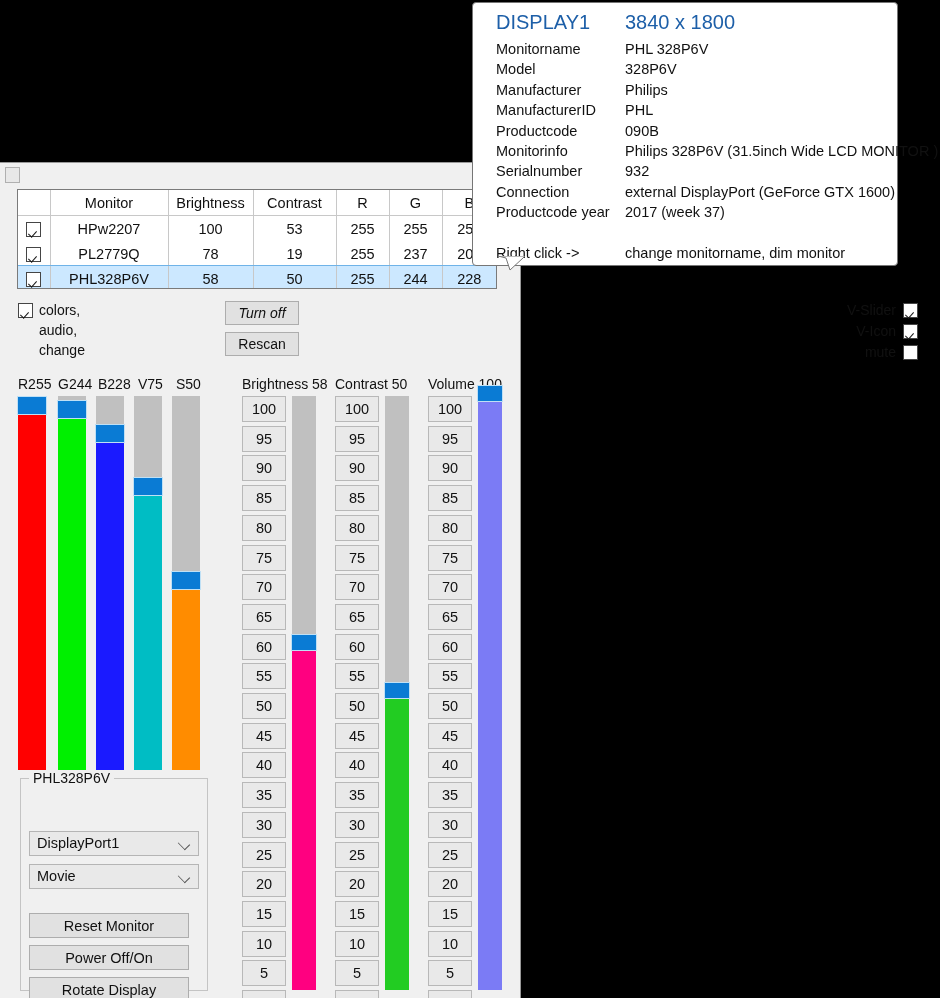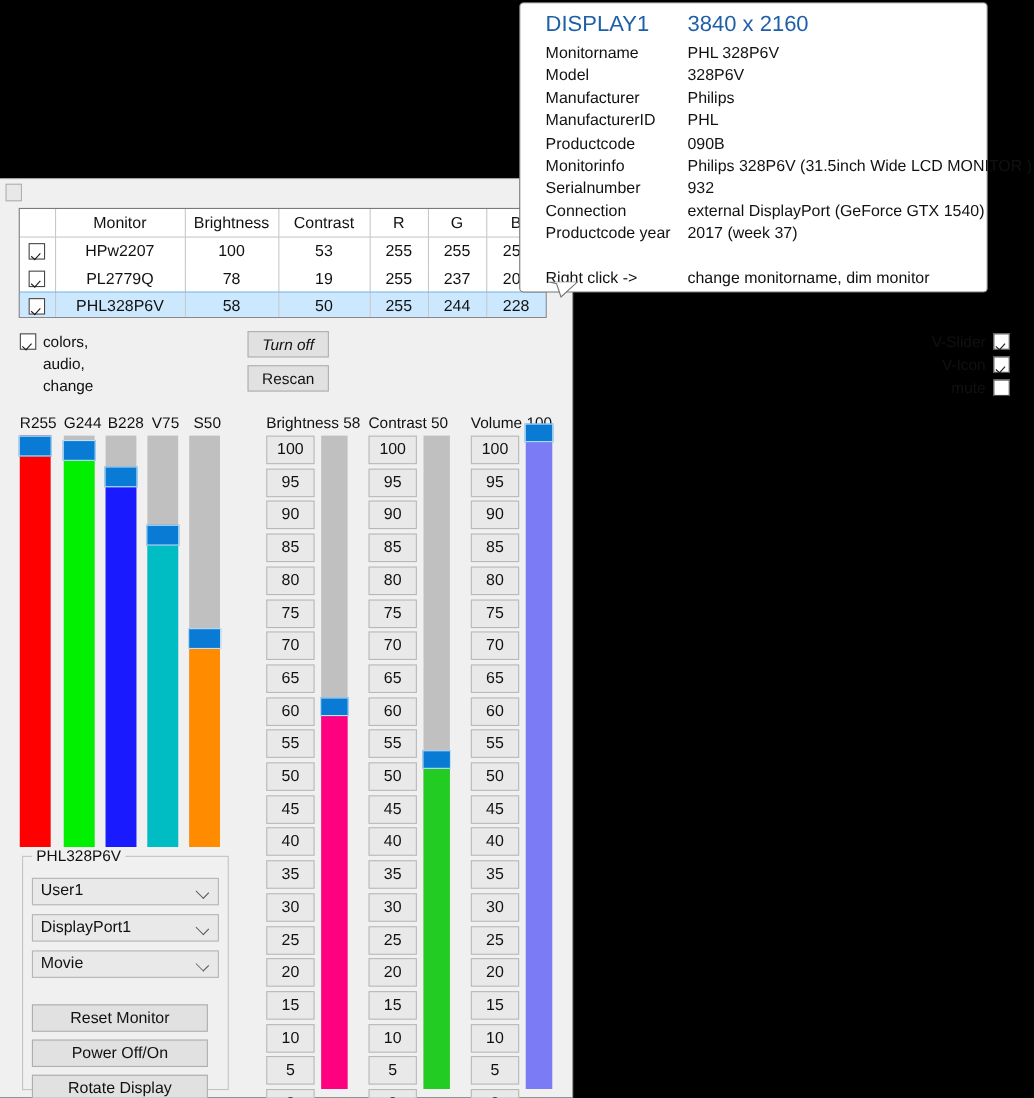--- a/index.html
+++ b/index.html
@@ -301,24 +301,20 @@
           <div class="cs-groove"></div>
           <div class="cs-fill" style="height: 187px; background: rgb(255, 140, 0);"></div>
           <div class="cs-thumb" style="top: 175px;"></div>
         </div>
       </div>
   </div>
 
   <div class="groupbox">
     <div class="gb-title">PHL328P6V</div>
 
-    <div class="combo" style="top:19px;">
-      <span>User1</span>
-      <i class="chev"></i>
-    </div>
     <div class="combo" style="top:52px;">
       <span>DisplayPort1</span>
       <i class="chev"></i>
     </div>
     <div class="combo" style="top:85px;">
       <span>Movie</span>
       <i class="chev"></i>
     </div>
 
     <button class="btn gbtn" style="top:118px;">Reset Monitor</button>
@@ -403,38 +399,38 @@
       <div class="tick" style="top: 554.6px;">10</div>
       <div class="tick" style="top: 584.3px;">5</div>
       <div class="tick" style="top: 614px;">0</div>
       <div class="bcv-groove"></div>
       <div class="bcv-fill" style="background: rgb(123, 123, 245); height: 594px; top: 20px;"></div>
       <div class="bcv-thumb" style="top: 9px;"></div>
     </div>
 
   <div class="tooltip">
     <div class="tt-head">DISPLAY1</div>
-    <div class="tt-res">3840 x 2160</div>
+    <div class="tt-res">3840 x 1800</div>
     <div id="tt-rows">
         <div class="tt-row" style="top: 38px;">Monitorname</div>
         <div class="tt-val" style="top: 38px;">PHL 328P6V</div>
         <div class="tt-row" style="top: 58.4px;">Model</div>
         <div class="tt-val" style="top: 58.4px;">328P6V</div>
         <div class="tt-row" style="top: 78.8px;">Manufacturer</div>
         <div class="tt-val" style="top: 78.8px;">Philips</div>
         <div class="tt-row" style="top: 99.2px;">ManufacturerID</div>
         <div class="tt-val" style="top: 99.2px;">PHL</div>
         <div class="tt-row" style="top: 119.6px;">Productcode</div>
         <div class="tt-val" style="top: 119.6px;">090B</div>
         <div class="tt-row" style="top: 140px;">Monitorinfo</div>
         <div class="tt-val" style="top: 140px;">Philips 328P6V (31.5inch Wide LCD MONITOR )</div>
         <div class="tt-row" style="top: 160.4px;">Serialnumber</div>
         <div class="tt-val" style="top: 160.4px;">932</div>
         <div class="tt-row" style="top: 180.8px;">Connection</div>
-        <div class="tt-val" style="top: 180.8px;">external DisplayPort (GeForce GTX 1540)</div>
+        <div class="tt-val" style="top: 180.8px;">external DisplayPort (GeForce GTX 1600)</div>
         <div class="tt-row" style="top: 201.2px;">Productcode year</div>
         <div class="tt-val" style="top: 201.2px;">2017 (week 37)</div>
         <div class="tt-row" style="top: 241.6px;">Right click  -&gt;</div>
         <div class="tt-val" style="top: 241.6px;">change monitorname, dim monitor</div>
       </div>
   </div>
   <div class="tt-tail">
     <svg width="30" height="30" viewBox="0 0 30 30">
       <path d="M 1 0 L 28 0 L 26 2 L 13 14 L 9 2 Z" fill="#ffffff" stroke="#767676" stroke-width="1"></path>
       <rect x="2" y="-3" width="24" height="3" fill="#ffffff"></rect>

